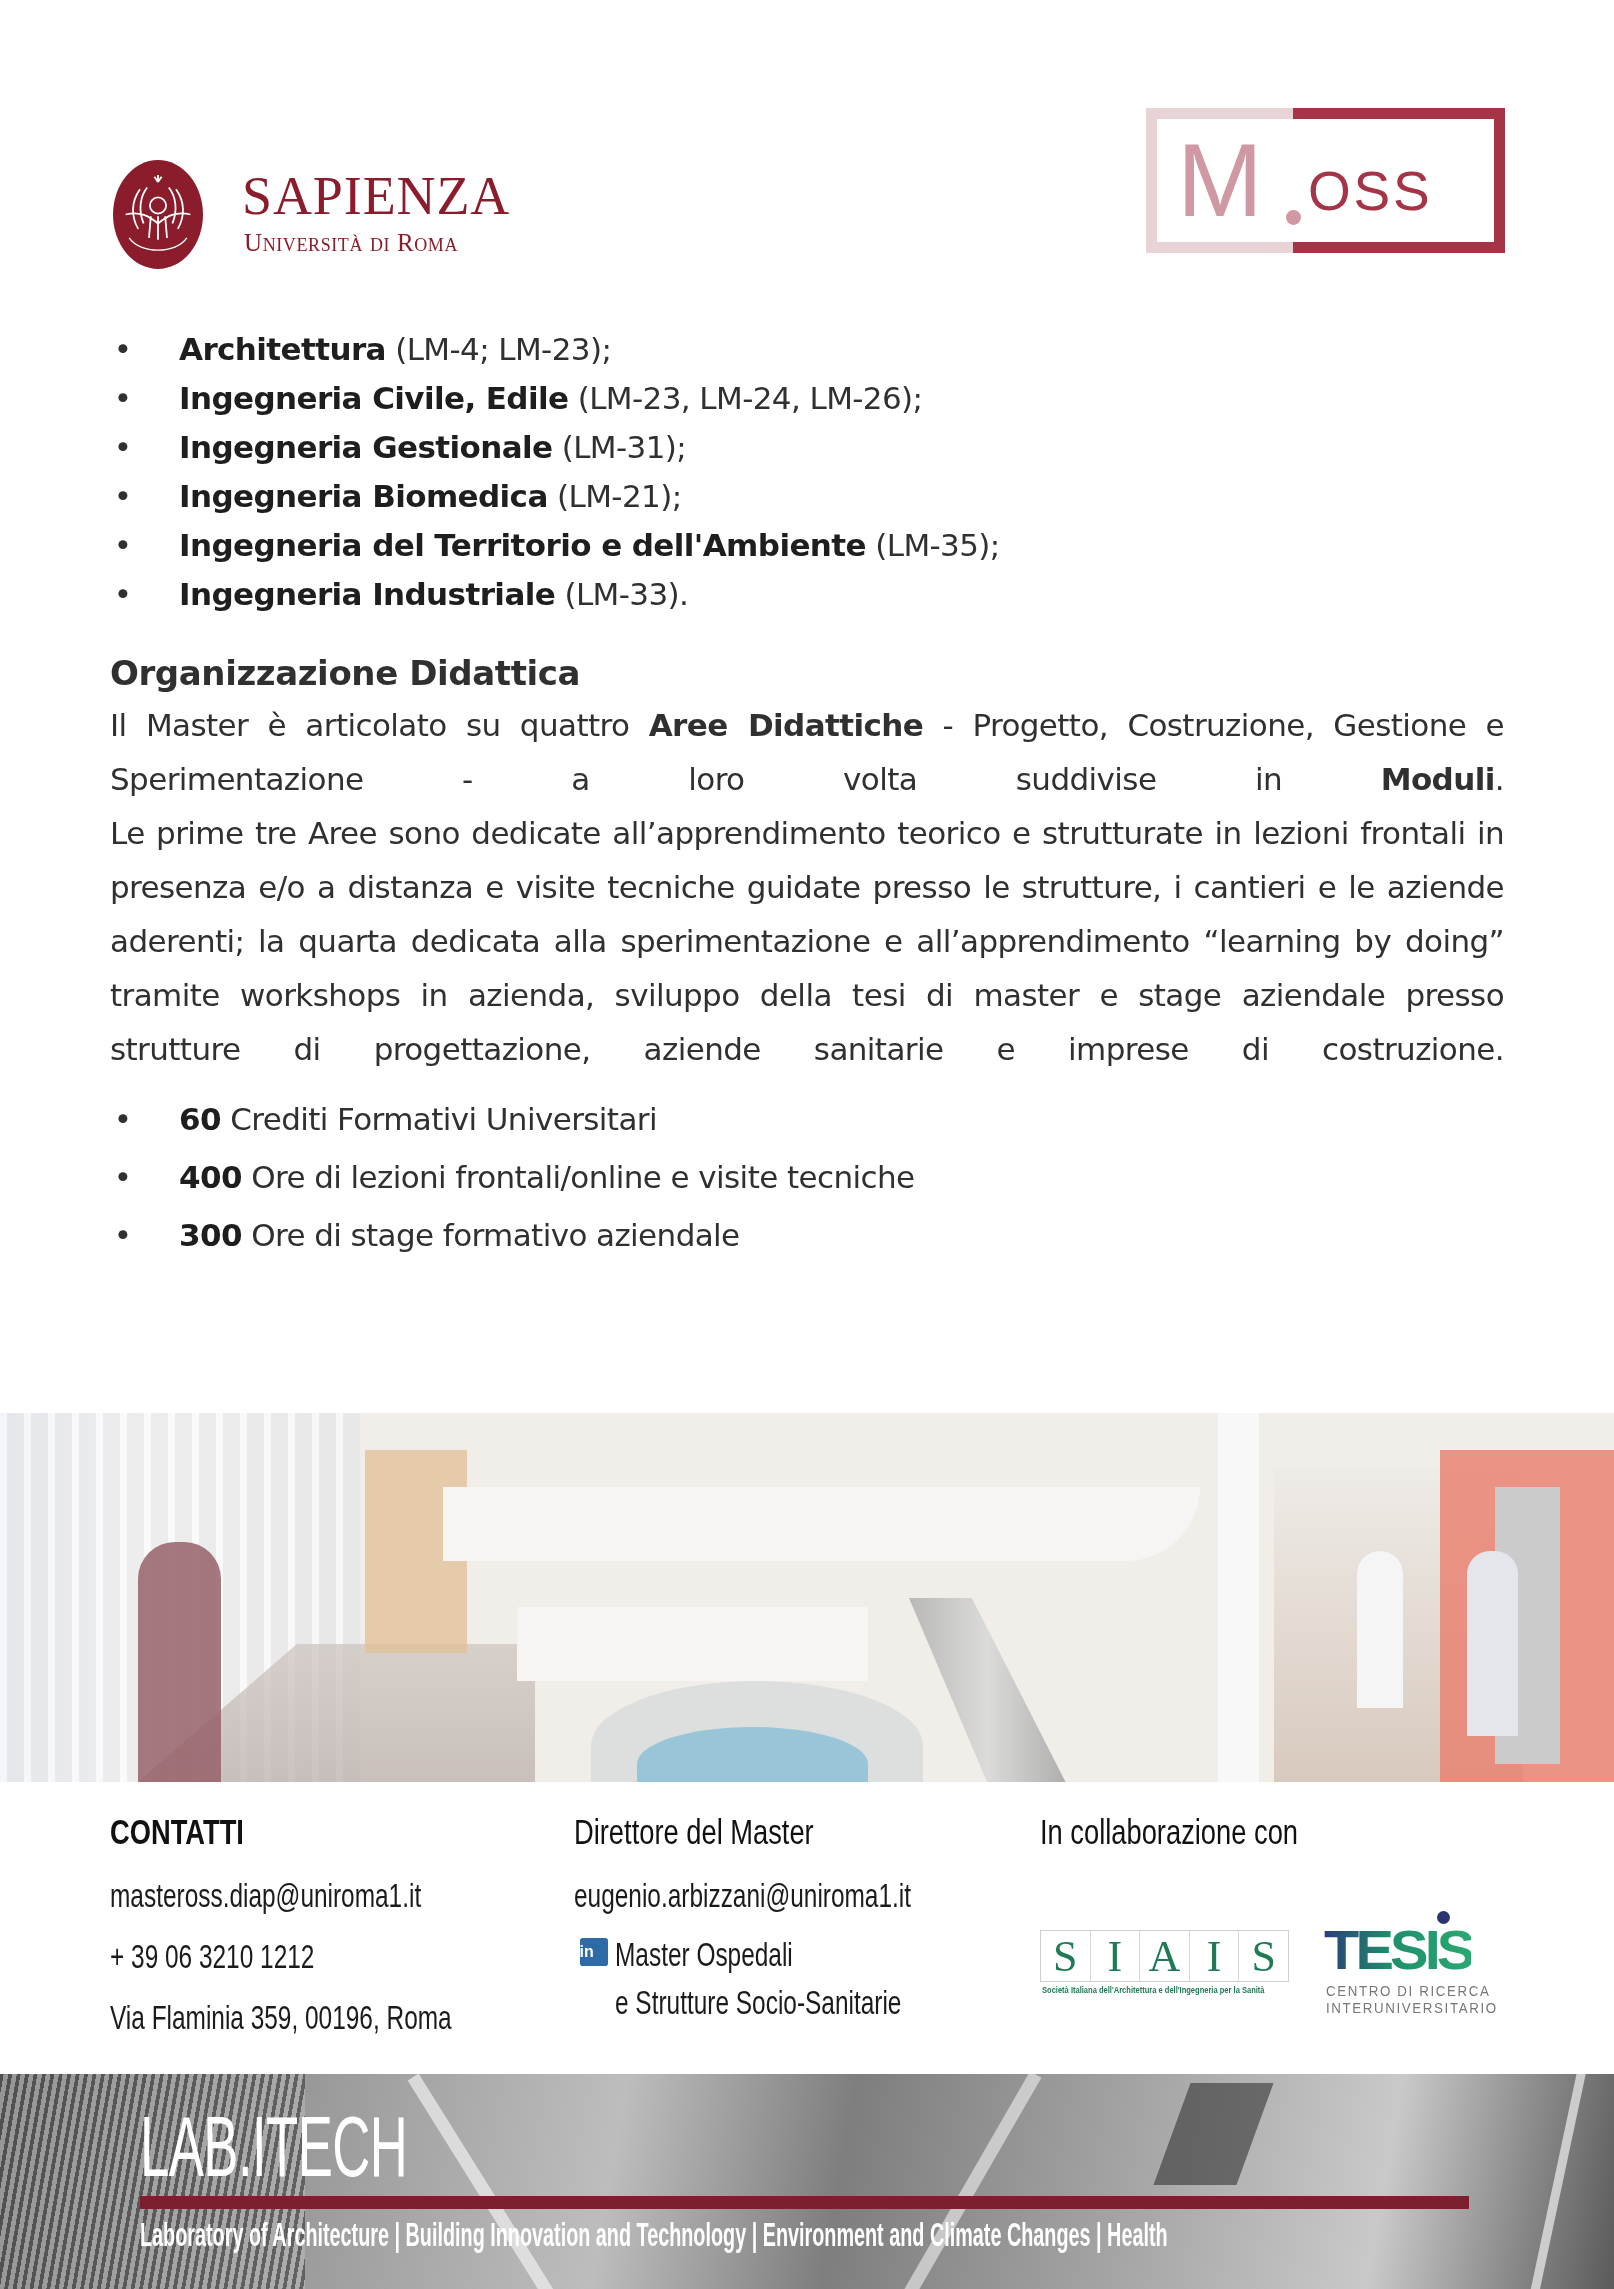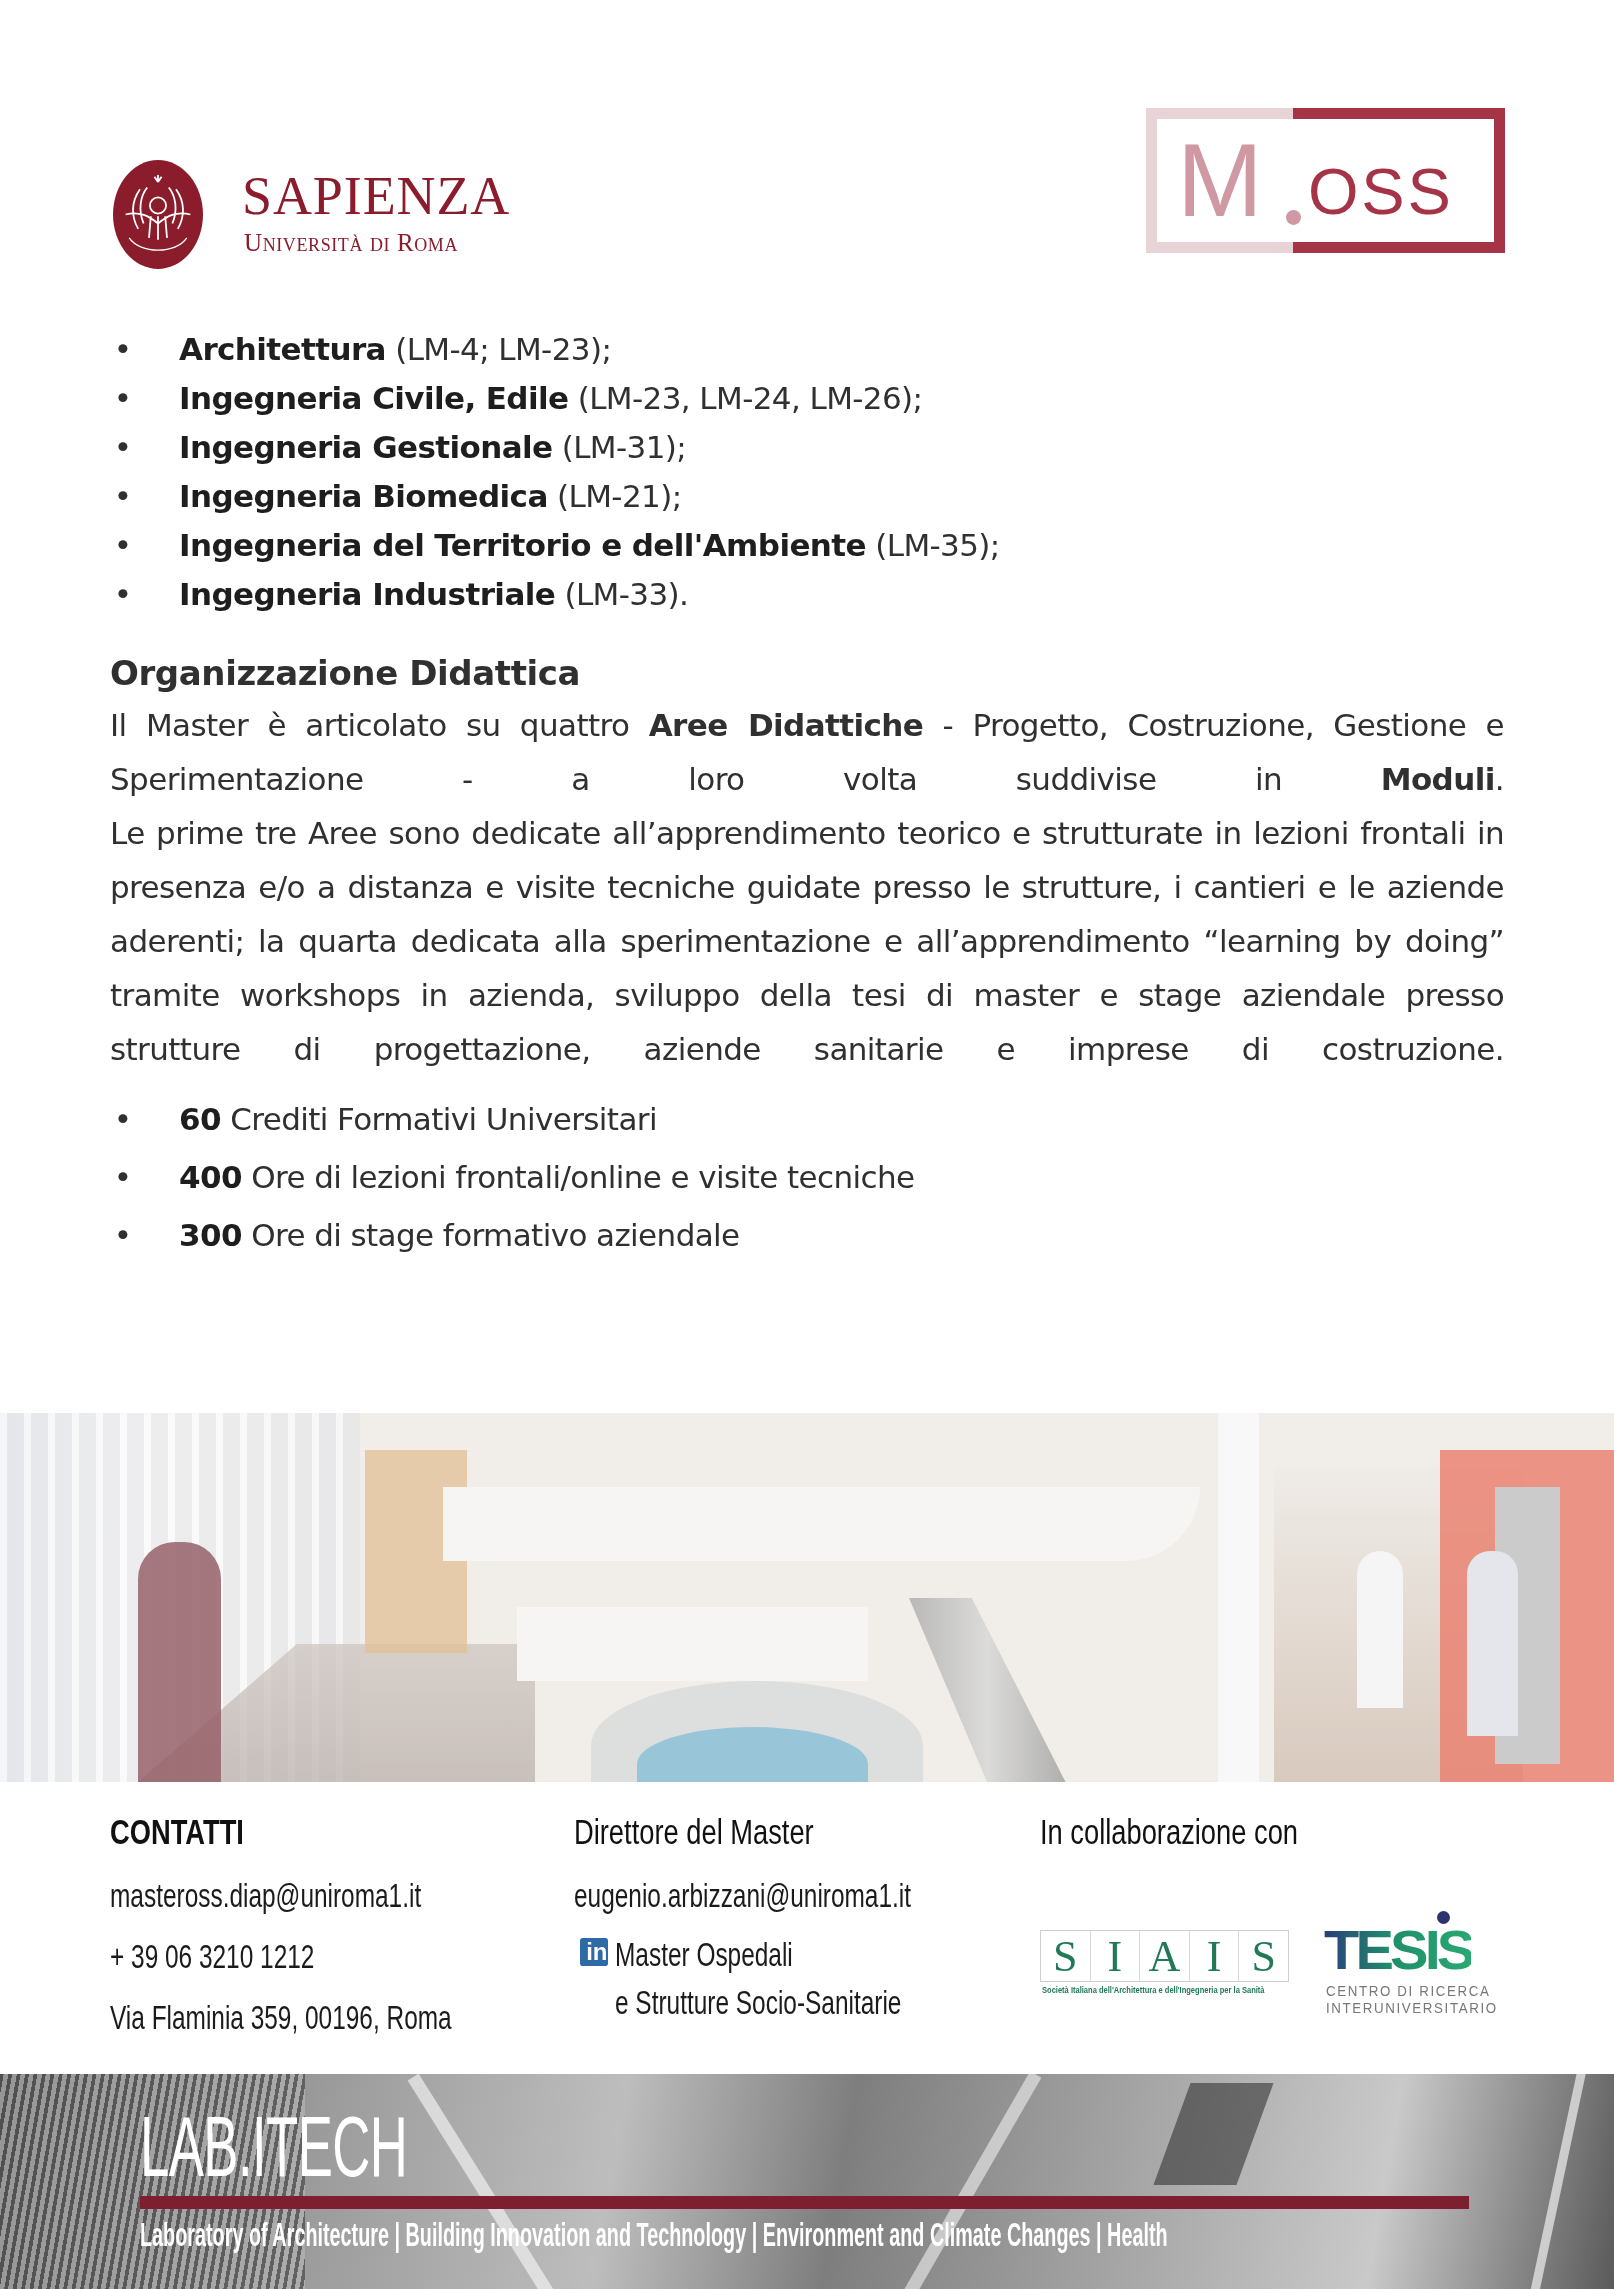--- a/index.html
+++ b/index.html
@@ -12,21 +12,21 @@
   .seal svg { width: 100%; height: 100%; }
   .dept { position: absolute; left: 135px; top: 3.7px; font-family: "Liberation Serif", "DejaVu Serif", serif; color: #8a1c2b; font-size: 24px; line-height: 29.5px; letter-spacing: 0.5px; font-variant: small-caps; }
   .sapienza { position: absolute; left: 133px; top: 66px; font-family: "Liberation Serif", "DejaVu Serif", serif; color: #8a1c2b; font-size: 54px; line-height: 55px; letter-spacing: 0.9px; }
   .univ { position: absolute; left: 135px; top: 126px; font-family: "Liberation Serif", "DejaVu Serif", serif; color: #8a1c2b; font-size: 25px; line-height: 28px; font-variant: small-caps; letter-spacing: 0.6px; }
 
   .moss { position: absolute; left: 1146px; top: 108px; width: 359px; height: 145px; }
   .moss .frame-left { position: absolute; left: 0; top: 0; width: 147px; height: 145px; border: 11px solid #e8d3d7; border-right: none; }
   .moss .frame-right { position: absolute; left: 147px; top: 0; width: 212px; height: 145px; border: 11px solid #a63447; border-left: none; }
   .moss .m { position: absolute; left: 31px; top: 22px; font-size: 103px; line-height: 102px; color: #cf98a3; font-family: "Liberation Sans", sans-serif; }
   .moss .dot { position: absolute; left: 140px; top: 102px; width: 14.8px; height: 14.8px; border-radius: 50%; background: #cf98a3; }
-  .moss .oss { position: absolute; left: 162px; top: 44px; font-size: 65px; line-height: 79px; color: #a63447; letter-spacing: 2.8px; font-family: "Liberation Sans", sans-serif; }
+  .moss .oss { position: absolute; left: 162px; top: 44px; font-size: 55px; line-height: 79px; color: #a63447; letter-spacing: 2.8px; font-family: "Liberation Sans", sans-serif; }
 
   
   .content { position: absolute; left: 110px; top: 314px; width: 1394px; font-family: "DejaVu Sans", sans-serif; }
   .h2 { font-size: 34px; font-weight: bold; color: #303030; line-height: 42px; letter-spacing: -0.4px; }
   .p { font-size: 31px; color: #303030; line-height: 54px; letter-spacing: -0.6px; }
   .intro { margin-top: 14.8px; }
   ul.list { list-style: none; margin-top: 11px; }
   ul.list li { position: relative; padding-left: 69px; font-size: 31px; line-height: 49px; color: #303030; letter-spacing: -0.6px; }
   ul.list li .bullet { position: absolute; left: 3.7px; top: 0; }
   ul.list li b { color: #1e1e1e; }
@@ -59,21 +59,21 @@
   .contacts { position: absolute; top: 1809px; left: 0; width: 1614px; height: 258px; font-family: "Liberation Sans", sans-serif; }
   .col { position: absolute; top: 0; }
   .col1 { left: 110px; }
   .col2 { left: 574px; }
   .col3 { left: 1040px; }
   .ch { font-size: 35px; line-height: 46px; color: #111; transform: scaleX(0.78); transform-origin: left; white-space: nowrap; }
   .ch.bold { font-weight: bold; }
   .cl { font-size: 33px; line-height: 41px; color: #1b1b1b; transform: scaleX(0.74); transform-origin: left; white-space: nowrap; margin-top: 20px; }
   .cl + .cl { margin-top: 20px; }
   .li-row { position: relative; margin-top: 20px; height: 92px; }
-  .li-icon { position: absolute; left: 5.5px; top: 1.8px; width: 28px; height: 28px; background: #2e6aa6; border-radius: 2.8px; color: #fff; font-weight: bold; font-size: 24px; line-height: 28px; text-align: right; font-family: "Liberation Sans", sans-serif; }
+  .li-icon { position: absolute; left: 5.5px; top: 1.8px; width: 28px; height: 28px; background: #2e6aa6; border-radius: 2.8px; color: #fff; font-weight: bold; font-size: 16px; line-height: 28px; text-align: left; font-family: "Liberation Sans", sans-serif; }
   .li-text { position: absolute; left: 41px; top: -5.5px; font-size: 33px; line-height: 48px; color: #1b1b1b; transform: scaleX(0.74); transform-origin: left; white-space: nowrap; }
 
   .partners { position: absolute; left: 0; top: 102px; width: 480px; height: 111px; }
   .siais { position: absolute; left: 0; top: 18.5px; width: 249px; height: 74px; }
   .siais .grid { position: absolute; left: 0; top: 0; width: 249px; height: 52px; border: 0.9px solid #cfcfcf; display: flex; }
   .siais .grid span { flex: 1; border-right: 0.9px solid #d8d8d8; text-align: center; font-family: "Liberation Serif", serif; font-size: 44px; line-height: 52px; color: #1f7a55; }
   .siais .grid span:last-child { border-right: none; }
   .siais .sub { position: absolute; left: 1.8px; top: 55px; font-size: 9.2px; color: #1f7a55; font-weight: bold; white-space: nowrap; transform: scaleX(0.82); transform-origin: left; }
   .tesis { position: absolute; left: 284px; top: 0; width: 175px; height: 111px; }
   .tesis .word { position: absolute; left: 0; top: 11px; font-size: 55px; line-height: 57px; font-weight: bold; letter-spacing: -3.7px; background: linear-gradient(90deg, #2a3d7a 0%, #1f8e6a 45%, #2aa872 100%); -webkit-background-clip: text; background-clip: text; color: transparent; transform: scaleX(1.05); transform-origin: left; }

